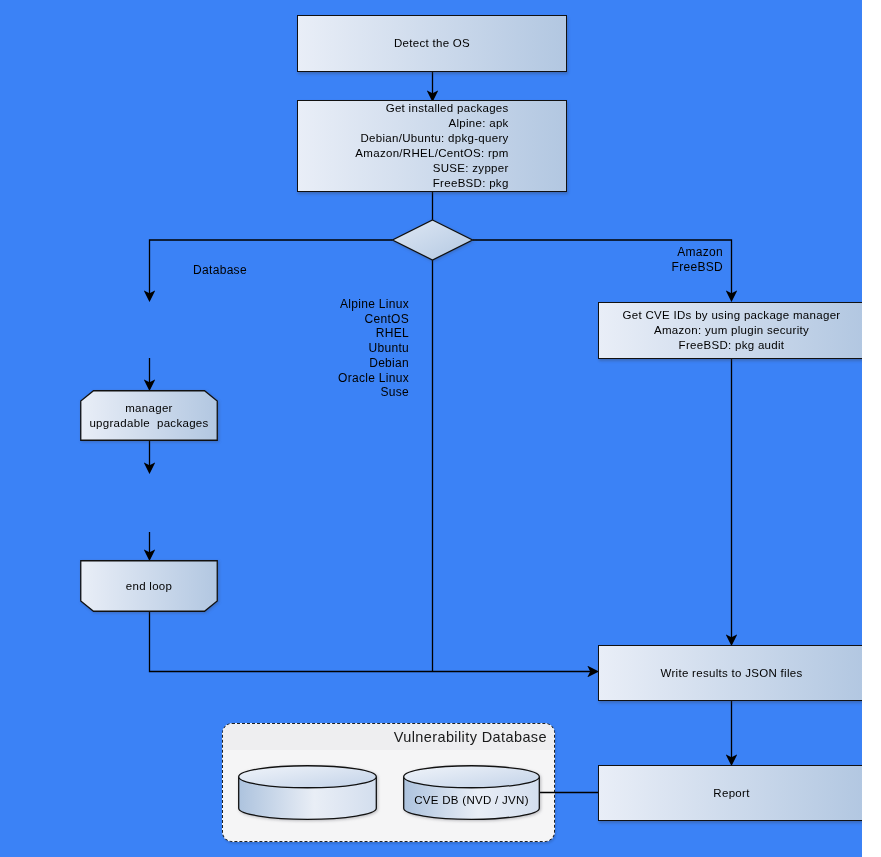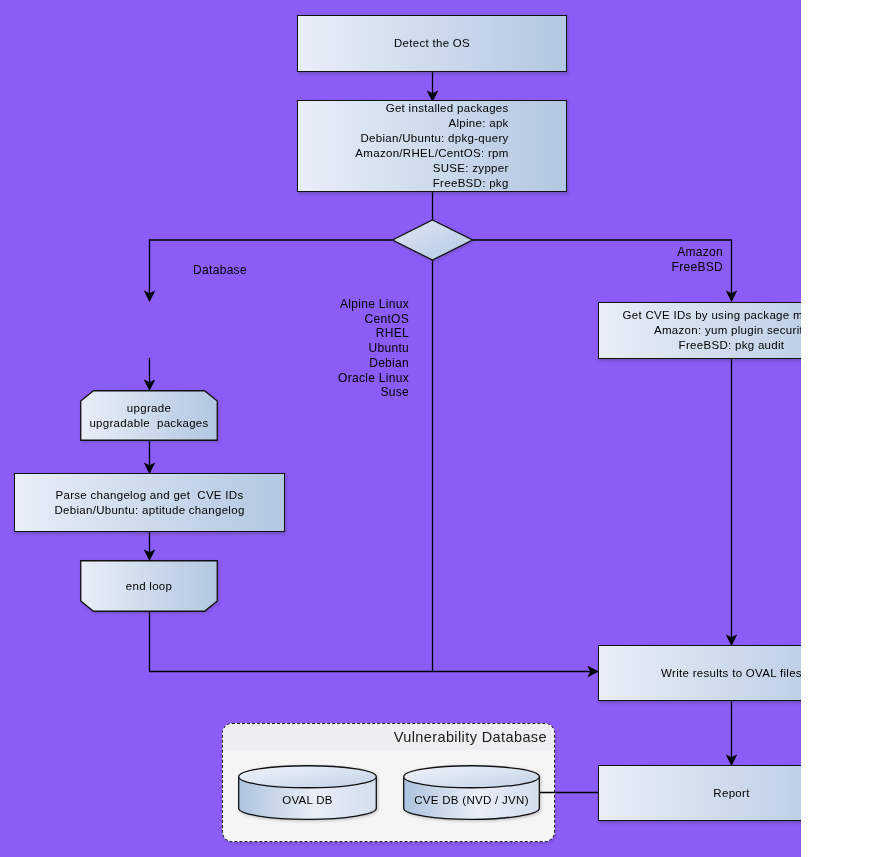--- a/index.html
+++ b/index.html
@@ -1,18 +1,18 @@
 <!DOCTYPE html>
 <html><head>
 <meta charset="utf-8">
 <style>
   html,body { margin:0; padding:0; background:#ffffff; }
   .canvas {
-    position:relative; width:801px; height:857px;
-    background:#8b5cf6; overflow:hidden;
+    position:relative; width:862px; height:857px;
+    background:#3b82f6; overflow:hidden;
     font-family:"Liberation Sans", sans-serif;
     color:#000;
   }
   
   .overlay { position:absolute; left:0; top:0; z-index:1; }
 
   
   .box {
     position:absolute; z-index:2; box-sizing:border-box;
     background:linear-gradient(90deg,#e9eef7 0%,#b2c7e1 100%);
@@ -118,44 +118,40 @@
 Amazon/RHEL/CentOS: rpm
 SUSE: zypper
 FreeBSD: pkg</div>
   </div>
 
 
   <div class="shape" style="left:80px;top:390px;width:138px;height:51px;">
     <svg width="138" height="51">
       <polygon points="13.5,0.75 124.5,0.75 137.25,11 137.25,50.25 0.75,50.25 0.75,11" fill="url(#lg-node)" stroke="#111" stroke-width="1.3"></polygon>
     </svg>
-    <div class="inner">upgrade
+    <div class="inner">manager
 upgradable  packages</div>
   </div>
 
-  <div class="box" style="left:14px;top:473px;width:271px;height:59px;">
-    <div class="inner">Parse changelog and get  CVE IDs
-Debian/Ubuntu: aptitude changelog</div>
-  </div>
 
   <div class="shape" style="left:80px;top:560px;width:138px;height:52px;">
     <svg width="138" height="52">
       <polygon points="0.75,0.75 137.25,0.75 137.25,41 124.5,51.25 13.5,51.25 0.75,41" fill="url(#lg-node)" stroke="#111" stroke-width="1.3"></polygon>
     </svg>
     <div class="inner">end loop</div>
   </div>
 
   <div class="box" style="left:598px;top:302px;width:267px;height:57px;">
     <div class="inner">Get CVE IDs by using package manager
 Amazon: yum plugin security
 FreeBSD: pkg audit</div>
   </div>
 
   <div class="box" style="left:598px;top:645px;width:267px;height:56px;">
-    <div class="inner">Write results to OVAL files</div>
+    <div class="inner">Write results to JSON files</div>
   </div>
 
   <div class="box" style="left:598px;top:765px;width:267px;height:56px;">
     <div class="inner">Report</div>
   </div>
 
   <div class="edge-label" style="left:180px;top:263px;width:80px;text-align:center;">Database</div>
   <div class="edge-label" style="left:289px;top:265px;width:120px;text-align:right;margin-top:32px;">Alpine Linux
 CentOS
 RHEL
@@ -168,21 +164,20 @@
 
   <div class="db-container">
     <div class="db-title">Vulnerability Database</div>
   </div>
 
   <div class="shape cyl" style="left:238px;top:765px;width:139px;height:55px;">
     <svg width="139" height="55">
       <path d="M0.7 11.75 L0.7 43.25 A 68.6 11 0 0 0 138.3 43.25 L138.3 11.75" fill="url(#lg-cyl-body)" stroke="#111" stroke-width="1.3"></path>
       <ellipse cx="69.5" cy="11.75" rx="68.8" ry="11" fill="url(#lg-cyl-top)" stroke="#111" stroke-width="1.3"></ellipse>
     </svg>
-    <div class="inner">OVAL DB</div>
   </div>
 
   <div class="shape cyl" style="left:403px;top:765px;width:137px;height:55px;">
     <svg width="137" height="55">
       <path d="M0.7 11.75 L0.7 43.25 A 67.6 11 0 0 0 136.3 43.25 L136.3 11.75" fill="url(#lg-cyl-body)" stroke="#111" stroke-width="1.3"></path>
       <ellipse cx="68.5" cy="11.75" rx="67.8" ry="11" fill="url(#lg-cyl-top)" stroke="#111" stroke-width="1.3"></ellipse>
     </svg>
     <div class="inner">CVE DB (NVD / JVN)</div>
   </div>
 

